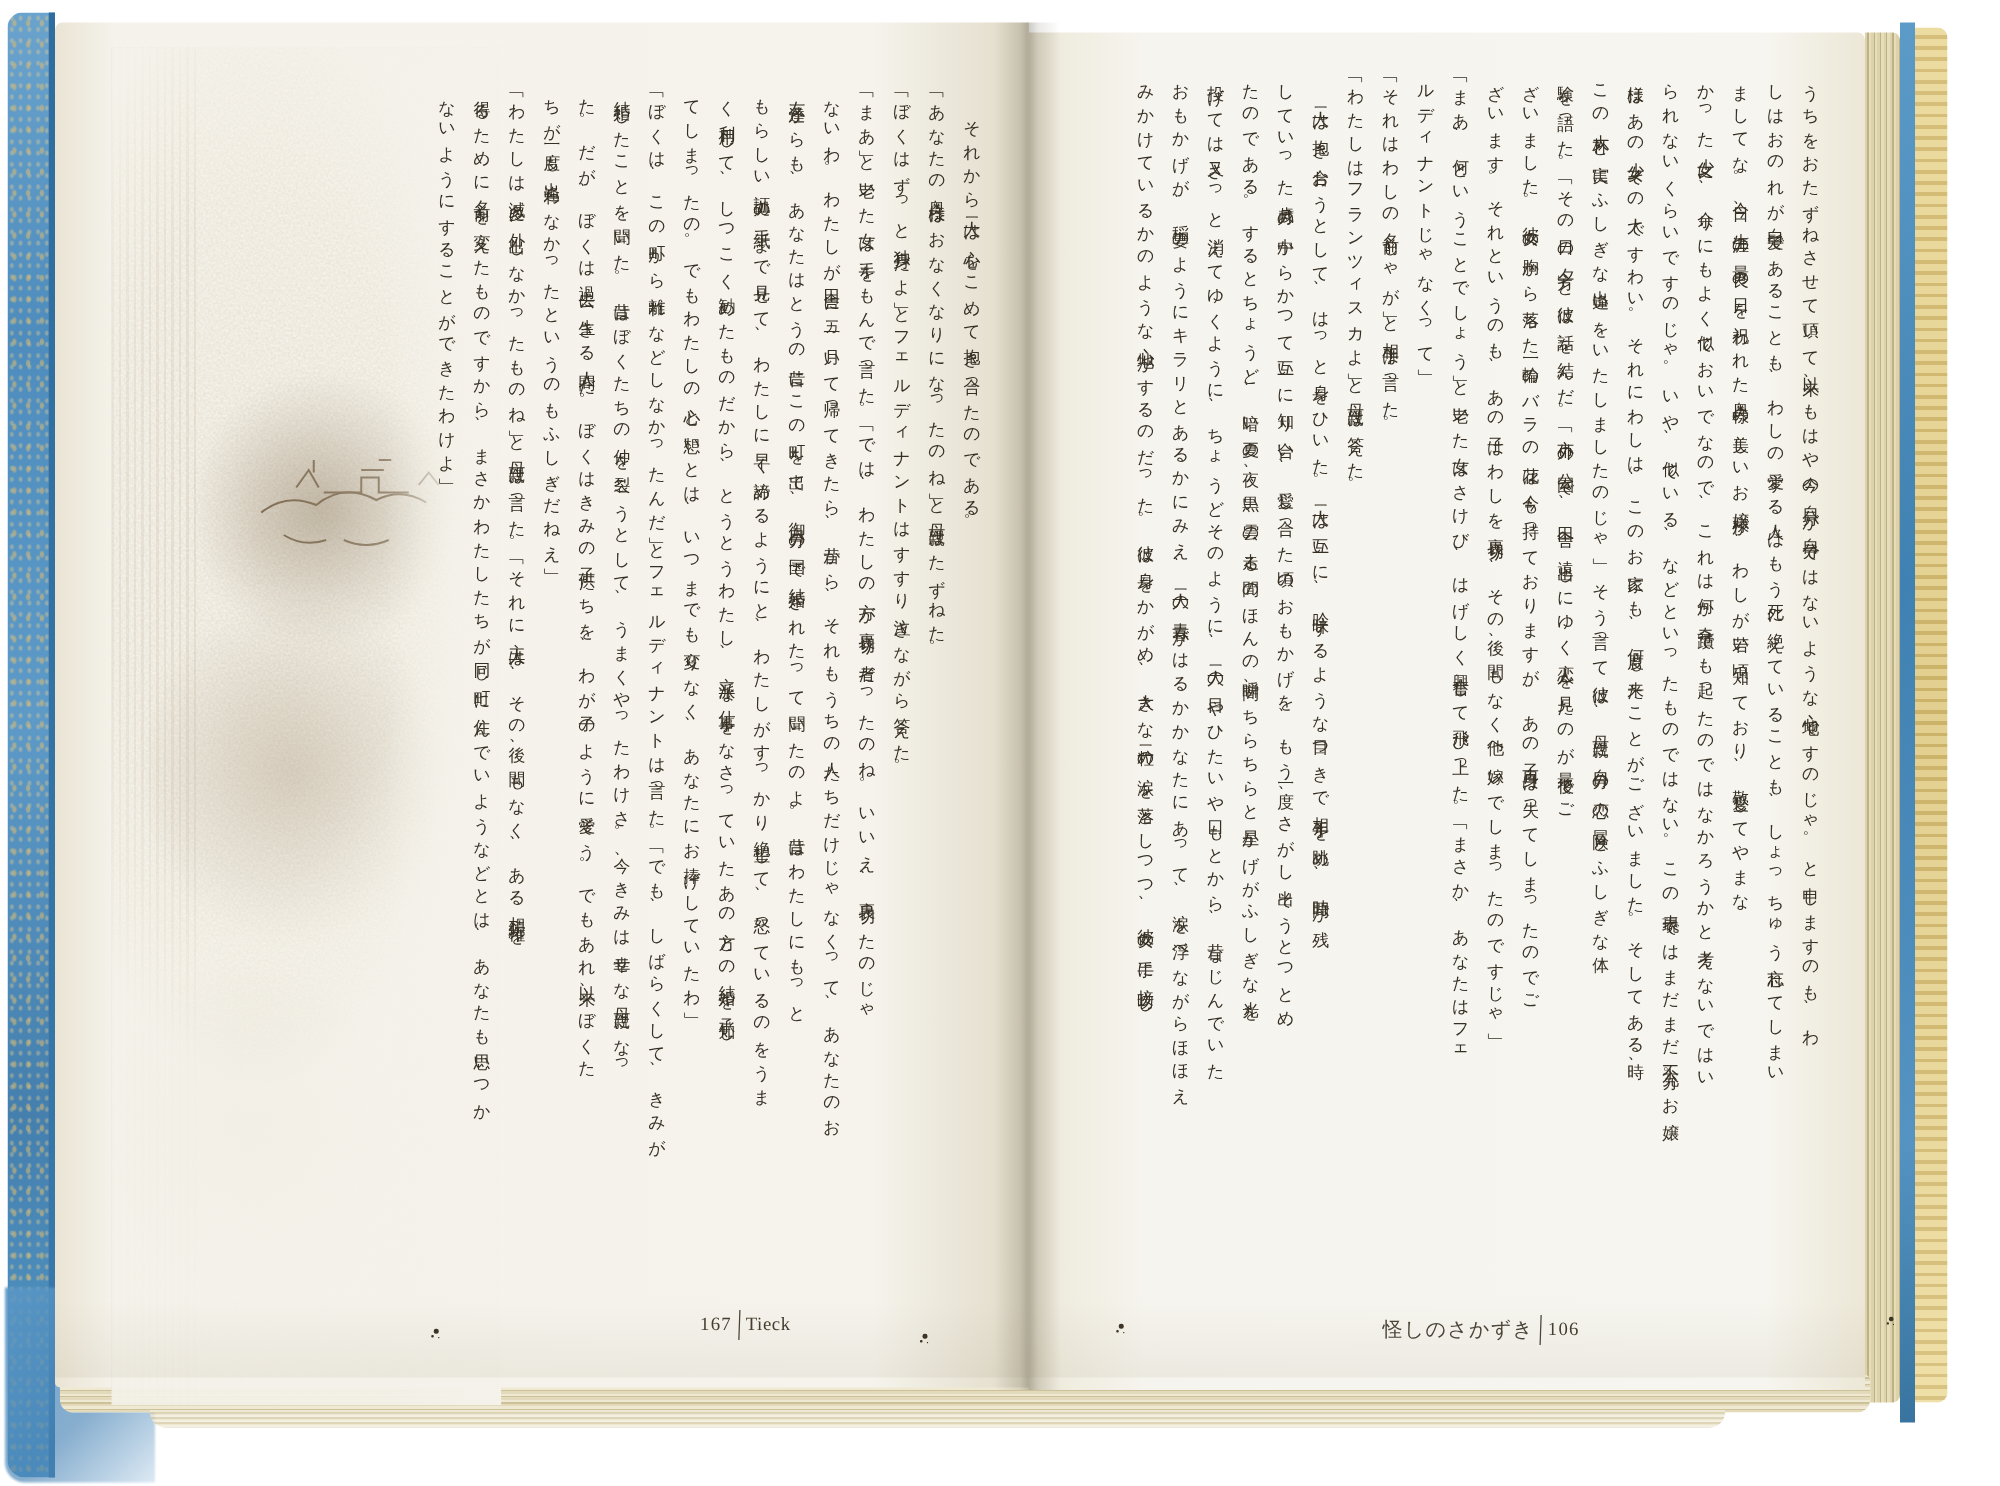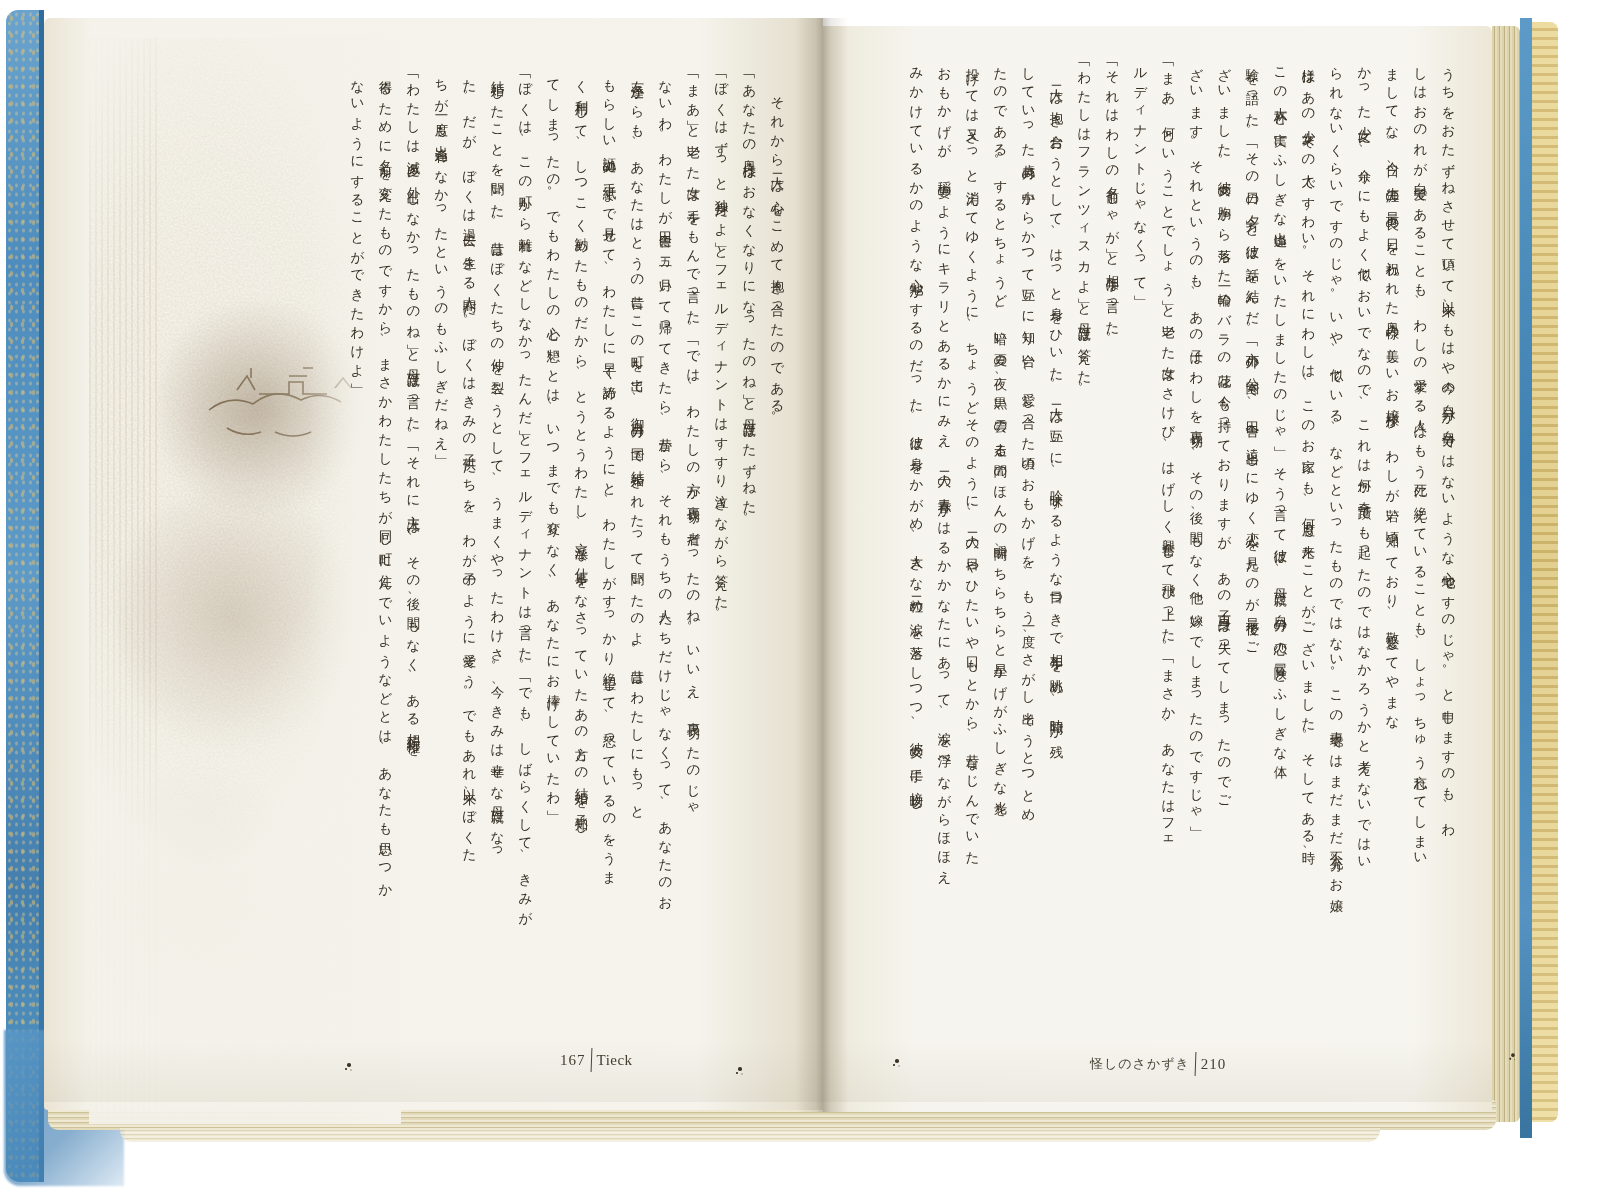--- a/index.html
+++ b/index.html
@@ -74,21 +74,21 @@
   .page-r .vtext{position:absolute;}
   .text-l{top:52px;right:32px;height:862px;width:455px;}
 
   
   .footer{position:absolute;display:flex;align-items:center;gap:5px;color:#453d2e;}
   .footer .bar{width:1px;height:24px;background:#4a4336;transform:rotate(2deg);}
   .footer-l{left:560px;top:1048px;}
   .footer-r{left:1090px;top:1052px;}
   .folio{font-size:15px;letter-spacing:1px;}
   .rhead{font-size:15px;letter-spacing:.5px;text-align:center;}
-  .rtitle{font-size:13px;letter-spacing:1px;color:#4a4336;}
+  .rtitle{font-size:16px;letter-spacing:1px;color:#4a4336;margin-left:16px;}
   .fleuron{position:absolute;width:9px;height:9px;}
   .fleuron::before{content:"";position:absolute;left:3px;top:1px;width:3.5px;height:3.5px;border-radius:50%;
     background:#3c3526;box-shadow:-3px 4px 0 -1px #3c3526,2px 5px 0 -1.5px #3c3526;}
   .fl1{left:344px;top:1062px;}
   .fl2{left:735px;top:1066px;}
   .fl3{left:892px;top:1058px;}
   .fl4{left:1508px;top:1052px;transform:scale(.9);}
 </style>
 </head>
 <body>
@@ -174,20 +174,20 @@
   <div class="page-shade-b"></div>
 
   <div class="footer footer-l">
     <span class="folio">167</span>
     <span class="bar"></span>
     <span class="rhead">Tieck</span>
   </div>
   <div class="footer footer-r">
     <span class="rtitle">怪しのさかずき</span>
     <span class="bar"></span>
-    <span class="folio">210</span>
+    <span class="folio">106</span>
   </div>
   <span class="fleuron fl1"></span>
   <span class="fleuron fl2"></span>
   <span class="fleuron fl3"></span>
   <span class="fleuron fl4"></span>
 
 </div>
 
 </body></html>

